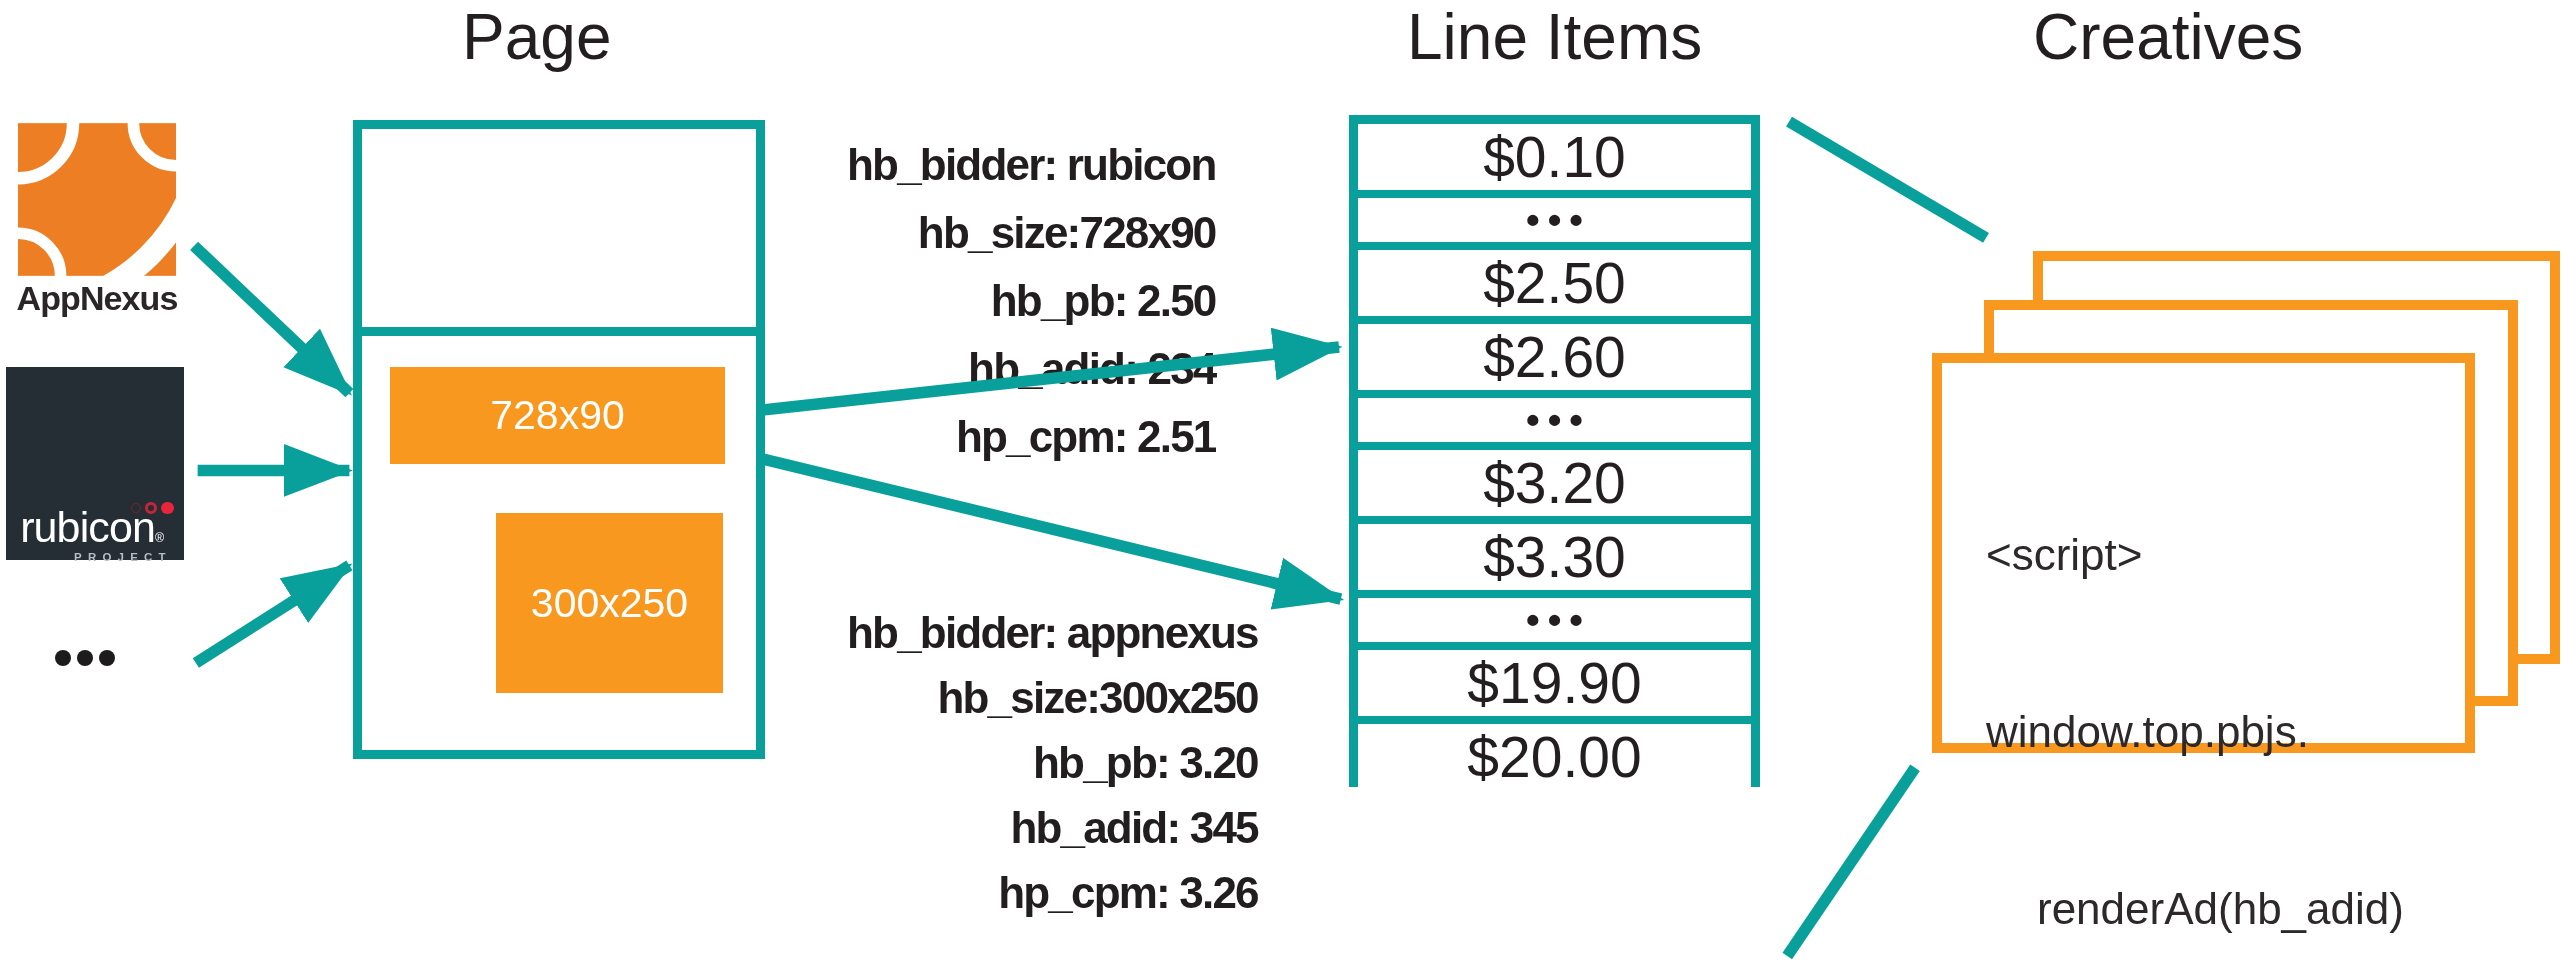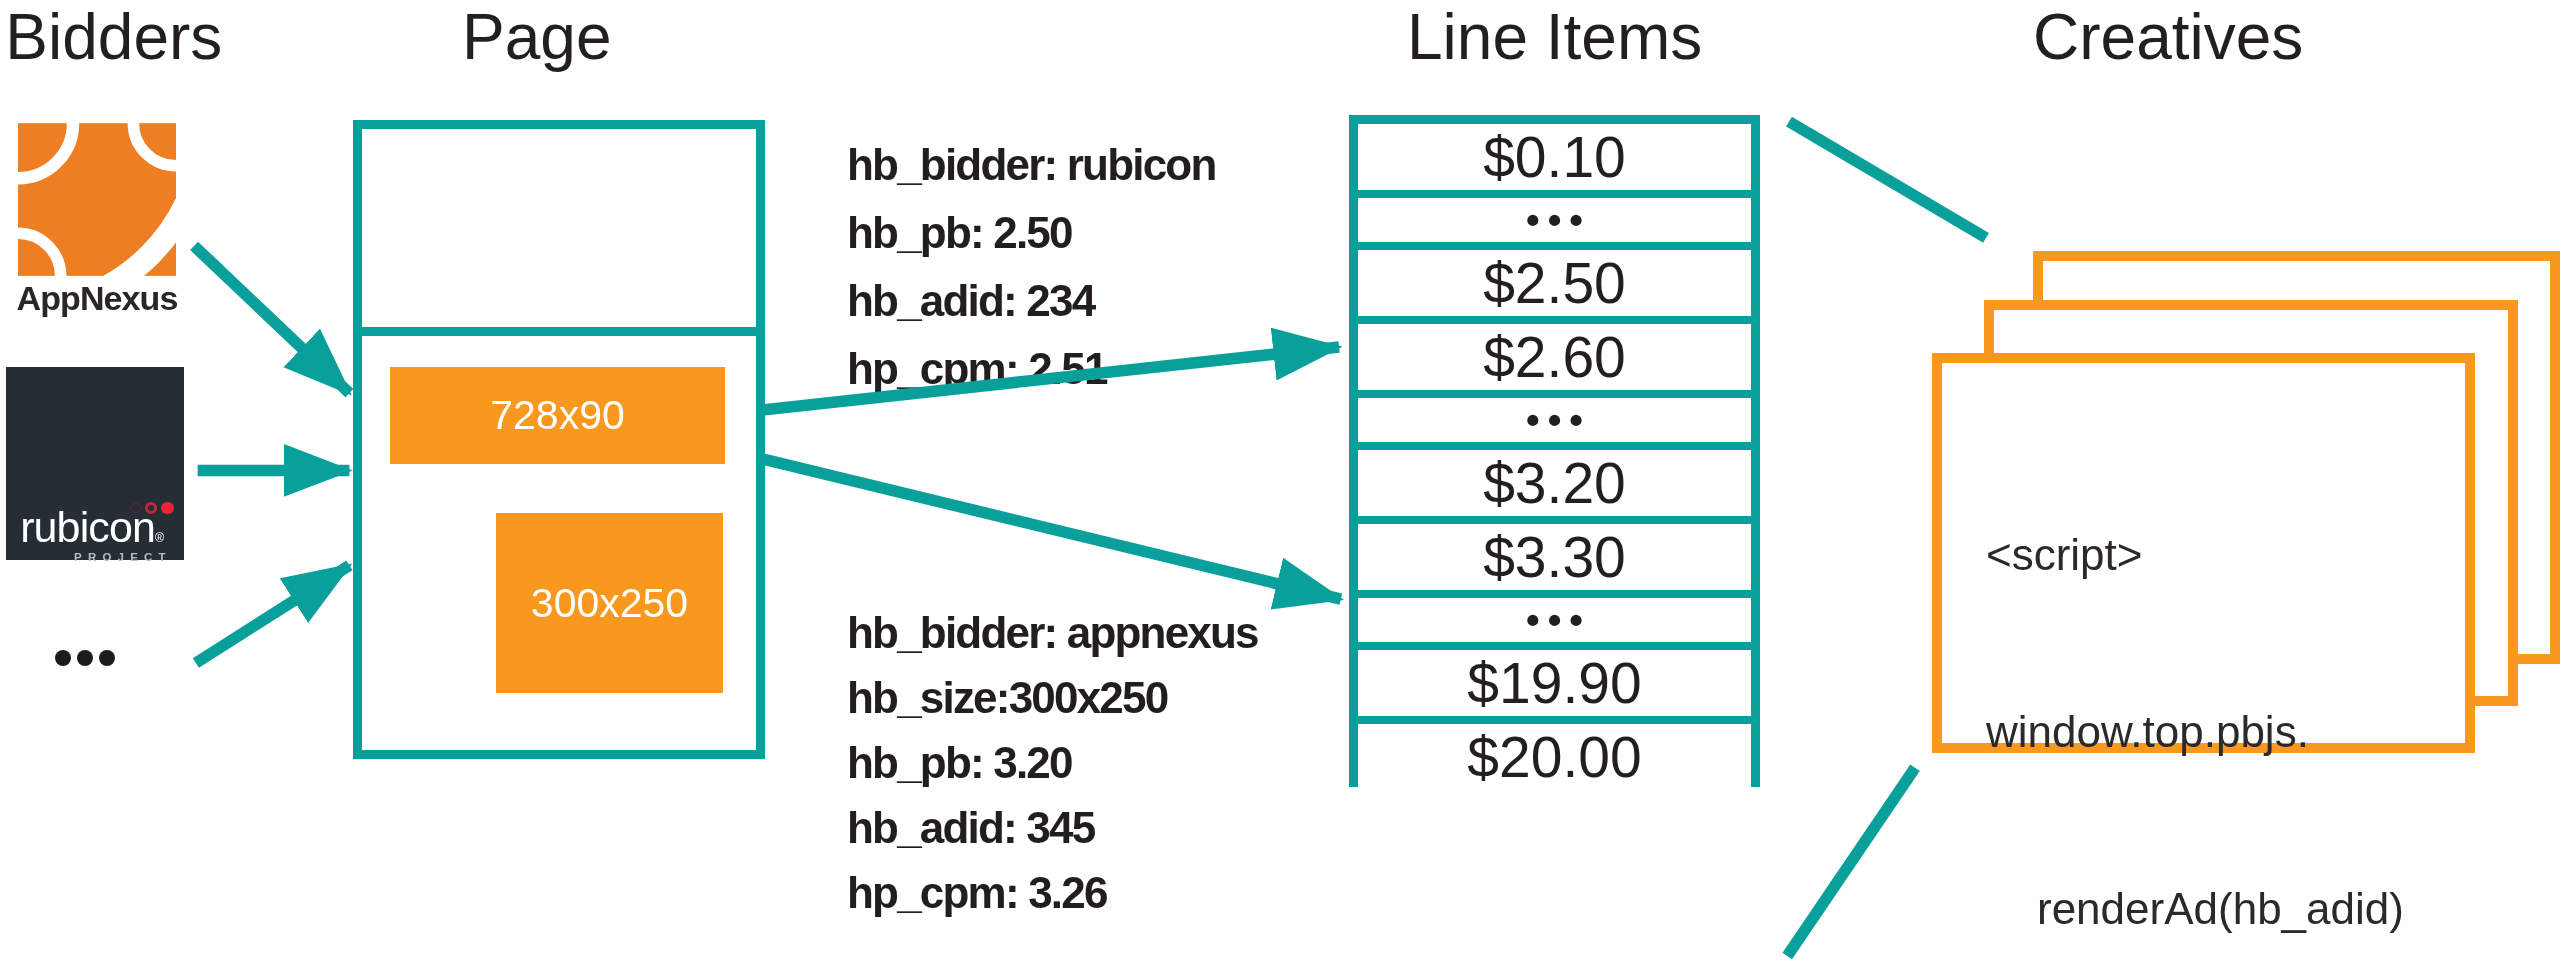--- a/index.html
+++ b/index.html
@@ -44,21 +44,21 @@
   .page-divider{position:absolute;left:-0.9px;top:198px;width:396px;height:9px;background:#09A09B;}
   .ad-slot{
     position:absolute;background:#F8981F;display:flex;align-items:center;justify-content:center;
     color:#ffffff;font-size:41px;letter-spacing:0;
   }
   .slot-728{left:28px;top:238px;width:335px;height:97px;}
   .slot-300{left:134px;top:384px;width:227px;height:180px;}
   
   .targeting-block{
     position:absolute;left:847px;font-size:44px;font-weight:bold;letter-spacing:-1.8px;
-    color:#221E1F;white-space:nowrap;
+    color:#221E1F;white-space:nowrap;text-align:right;
   }
   .tb-1{top:131px;line-height:68px;}
   .tb-2{top:600px;line-height:65px;}
   
   .li-table{
     position:absolute;left:1349px;top:115px;width:411px;height:672px;
     border:9px solid #09A09B;box-sizing:border-box;background:#fff;
     display:flex;flex-direction:column;
   }
   .li-row{
@@ -80,21 +80,20 @@
   }
   .code-indent{padding-left:51px;}
   
   .overlay{position:absolute;left:0;top:0;width:2576px;height:963px;pointer-events:none;}
 </style>
 </head>
 <body>
 
 <div class="canvas">
 
-  <div class="col-header" style="left:5.3px;">Bidders</div>
   <div class="col-header" style="left:462px;">Page</div>
   <div class="col-header" style="left:1407px;">Line Items</div>
   <div class="col-header" style="left:2033px;">Creatives</div>
 
   <svg class="appnexus-logo" viewBox="0 0 178 172">
     <rect x="0" y="0" width="178" height="172" fill="#EE7E23"></rect>
     <g fill="none" stroke="#ffffff">
       <circle cx="0" cy="0" r="62" stroke-width="14"></circle>
       <circle cx="0" cy="0" r="210" stroke-width="26"></circle>
       <circle cx="178" cy="0" r="48" stroke-width="13"></circle>
@@ -124,20 +123,21 @@
     <div class="ad-slot slot-728">
       <span>728x90</span>
     </div>
     <div class="ad-slot slot-300">
       <span>300x250</span>
     </div>
   </div>
 
   <div class="targeting-block tb-1">
     <div>hb_bidder: rubicon</div>
+    <div>hb_size:728x90</div>
     <div>hb_pb: 2.50</div>
     <div>hb_adid: 234</div>
     <div>hp_cpm: 2.51</div>
   </div>
   <div class="targeting-block tb-2">
     <div>hb_bidder: appnexus</div>
     <div>hb_size:300x250</div>
     <div>hb_pb: 3.20</div>
     <div>hb_adid: 345</div>
     <div>hp_cpm: 3.26</div>

